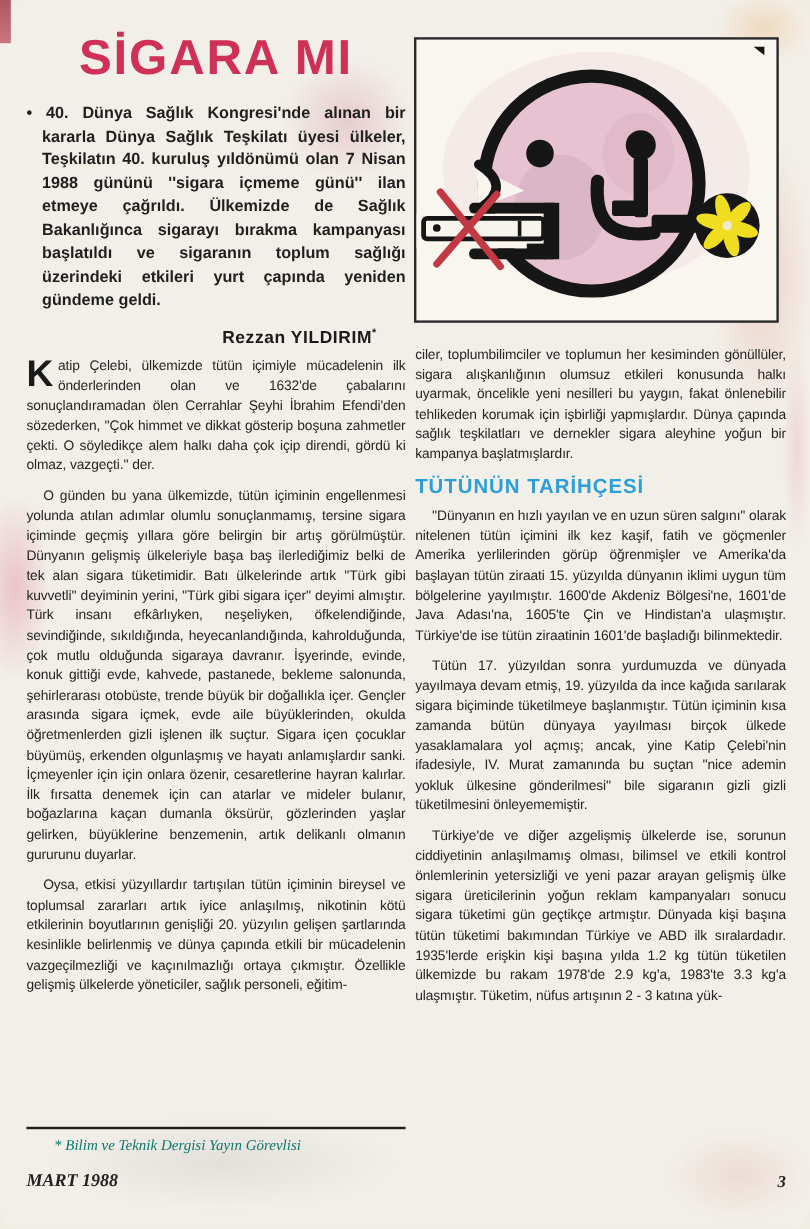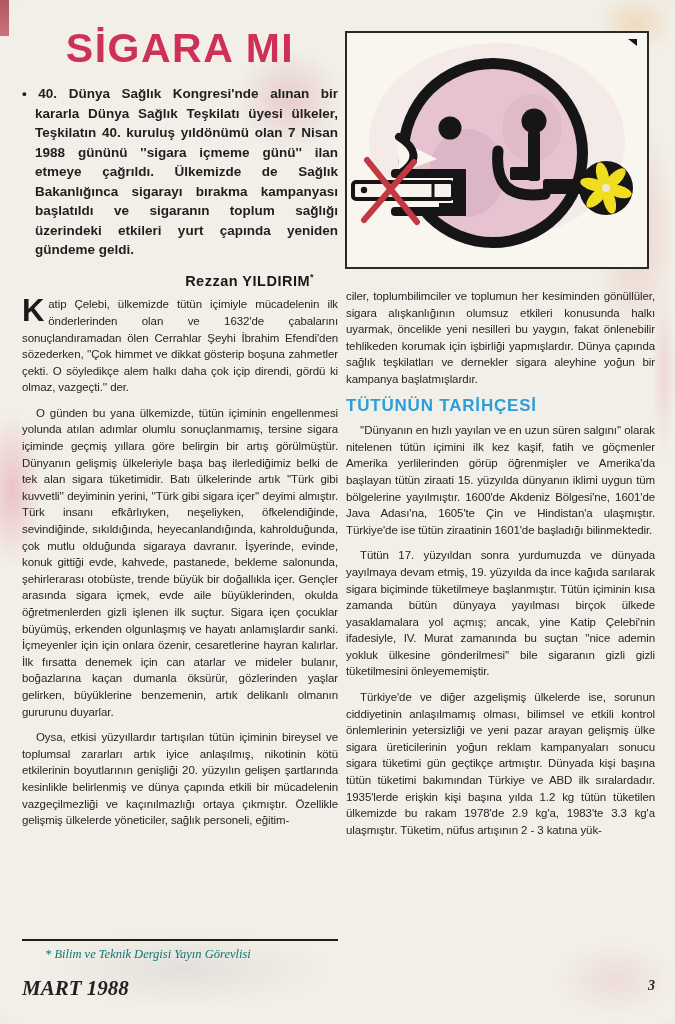--- a/index.html
+++ b/index.html
@@ -52,21 +52,21 @@
   }
 
   
   .rule { position:absolute; left:22px; top:939px; width:316px; height:2px; background:#1d1d1d; }
   .footnote {
     position:absolute; left:22px; top:947px;
     font-family:"Liberation Serif", serif; font-style:italic; font-size:12.5px; color:#0f766e;margin-left:23px;
   }
   .footer-date {
     position:absolute; left:22px; top:976px;
-    font-family:"Liberation Serif", serif; font-style:italic; font-weight:bold; font-size:21px; color:#222;
+    font-family:"Liberation Serif", serif; font-style:italic; font-weight:bold; font-size:15px; color:#222;
   }
   .page-number {
     position:absolute; right:20px; top:978px;
     font-family:"Liberation Serif", serif; font-style:italic; font-weight:bold; font-size:14px; color:#222;
   }
 </style>
 </head>
 <body>
 
 <div class="page">

